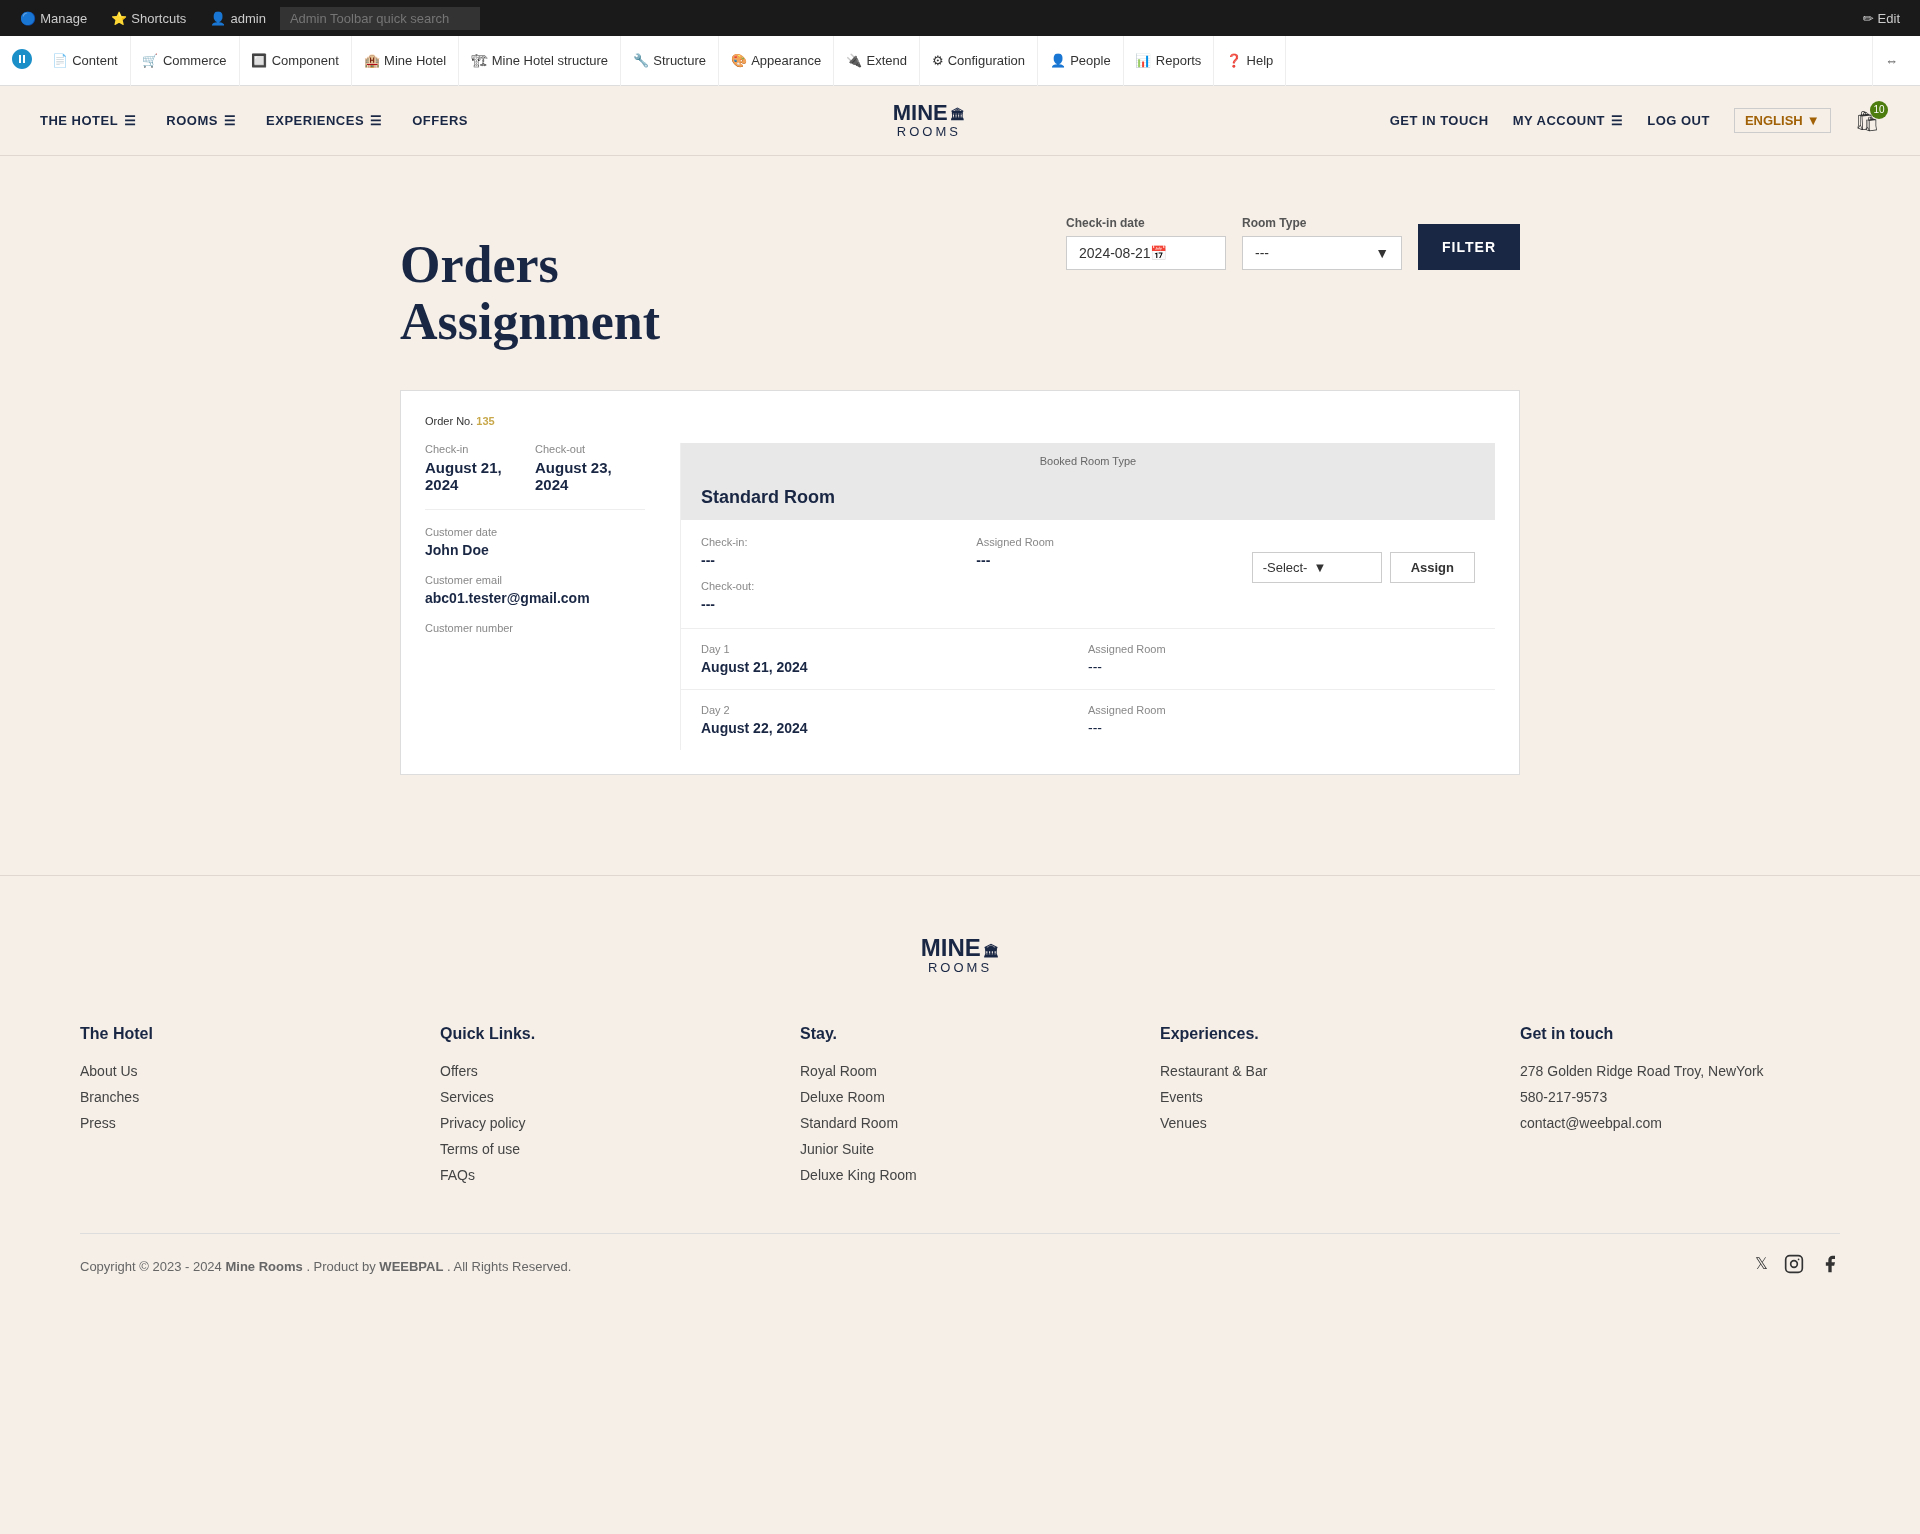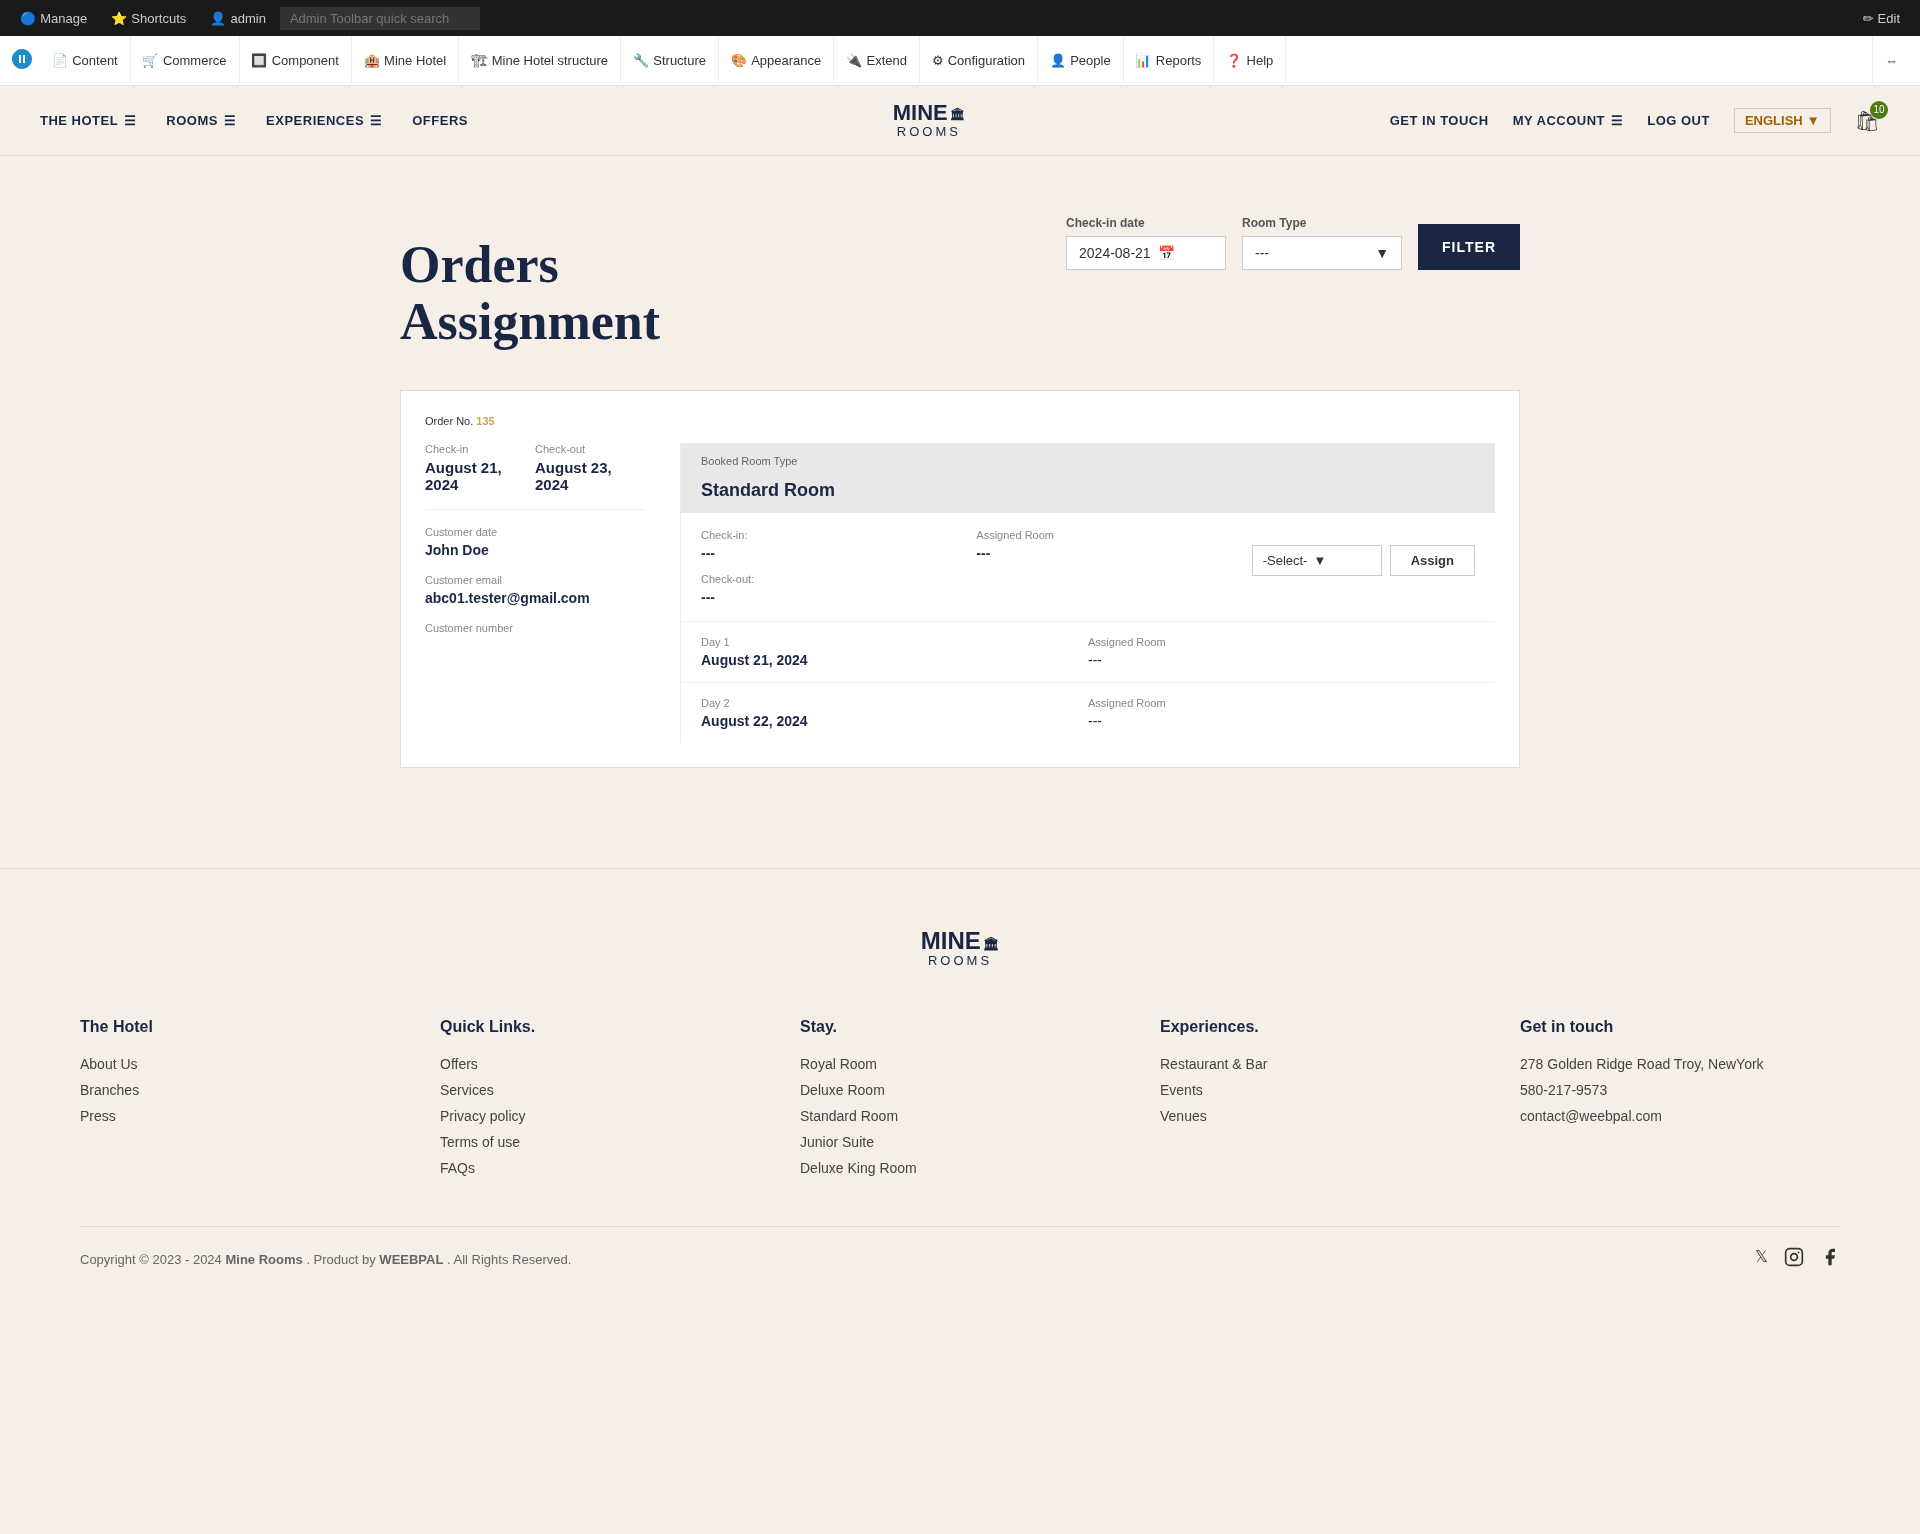--- a/index.html
+++ b/index.html
@@ -100,21 +100,21 @@
 
     
     .page-title-section { margin-bottom: 40px; display: flex; align-items: flex-start; justify-content: space-between; }
     .page-title { font-size: 52px; font-weight: 800; color: #1a2744; line-height: 1.1; font-family: Georgia, serif; margin-top: 20px; }
 
     
     .filter-section { display: flex; align-items: flex-end; gap: 16px; }
     .filter-group { display: flex; flex-direction: column; gap: 6px; }
     .filter-label { font-size: 12px; color: #555; font-weight: 600; }
     .filter-date-input {
-      display: flex; align-items: center; gap: 8px;
+      display: flex; align-items: center; 
       border: 1px solid #ccc; background: #fff; padding: 8px 12px;
       font-size: 14px; color: #333; min-width: 160px; cursor: pointer;
     }
     .filter-select {
       display: flex; align-items: center; gap: 8px;
       border: 1px solid #ccc; background: #fff; padding: 8px 12px;
       font-size: 14px; color: #333; min-width: 160px; cursor: pointer;
     }
     .filter-btn {
       background: #1a2744; color: #fff; border: none;
@@ -136,21 +136,21 @@
     .order-dates { display: grid; grid-template-columns: 1fr 1fr; border-bottom: 1px solid #eee; padding-bottom: 16px; margin-bottom: 16px; }
     .order-date-item { }
     .order-date-label { font-size: 11px; color: #888; margin-bottom: 4px; }
     .order-date-val { font-size: 15px; font-weight: 700; color: #1a2744; }
     .order-field { margin-bottom: 16px; }
     .order-field-label { font-size: 11px; color: #888; margin-bottom: 4px; }
     .order-field-val { font-size: 14px; font-weight: 600; color: #1a2744; }
 
     
     .room-type-header { background: #e8e8e8; padding: 12px 20px; }
-    .room-type-label { font-size: 11px; color: #666; margin-bottom: 13px; }
+    .room-type-label { font-size: 11px; color: #666; margin-bottom: 20px; text-align: center; }
     .room-type-val { font-size: 18px; font-weight: 700; color: #1a2744; }
 
     
     .assignment-area { padding: 16px 20px; }
     .assign-row { display: flex; align-items: flex-start; gap: 20px; }
     .assign-col { flex: 1; }
     .assign-col-label { font-size: 11px; color: #888; margin-bottom: 4px; }
     .assign-col-val { font-size: 14px; color: #1a2744; font-weight: 600; }
     .assign-action { display: flex; align-items: center; gap: 8px; margin-top: 16px; }
     .assign-select {

